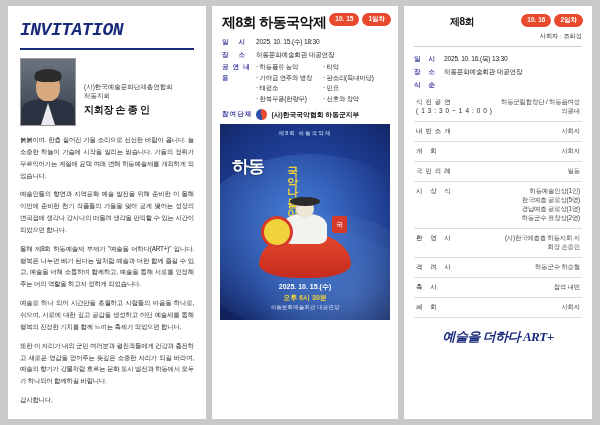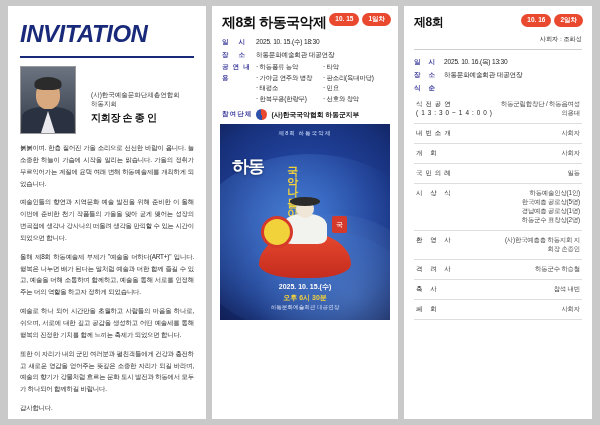--- a/index.html
+++ b/index.html
@@ -20,37 +20,37 @@
     background: #ffffff;
     box-sizing: border-box;
   }
 
   
   #panel-left {
     left: 8px; top: 6px; width: 198px; height: 413px;
     padding: 10px 12px;
   }
   #invitation-title {
-    font-family: Liberation Sans, sans-serif;
+    font-family: Liberation Mono, monospace;
     font-style: italic;
     font-weight: bold;
-    font-size: 24px;
+    font-size: 18px;
     color: #1a2a7a;
     letter-spacing: -0.5px;
     margin: 4px 0 8px 0;
   }
   #title-rule {
     height: 2px;
     background: #1a2a7a;
     margin-bottom: 8px;
   }
   .host-row {
     display: flex;
     align-items: flex-start;
-    gap: 15px;
+    gap: 8px;
     margin-bottom: 8px;
   }
   .portrait {
     width: 54px; height: 66px;
     background: linear-gradient(#5a6470 0%, #424a55 55%, #2c3views 56%);
     background: linear-gradient(#6b7380 0%, #4a5260 60%, #2f343d 100%);
     border: 1px solid #999;
     position: relative;
     overflow: hidden;
     flex: none;
@@ -314,25 +314,26 @@
   .poster-bottom .pdate { font-size: 7px; font-weight: bold; }
   .poster-bottom .ptime { color: #f2d23a; font-size: 7px; font-weight: bold; }
   .poster-bottom .pplace { font-size: 5.6px; color: #d3dcf5; }
 
   
   #panel-right {
     left: 404px; top: 6px; width: 188px; height: 413px;
     padding: 9px 10px;
   }
   .r-title {
-    font-size: 12px;
+    font-size: 10px;
     font-weight: bold;
     color: #111;
     letter-spacing: -0.5px;
     line-height: 1.3;
+    margin-left: 36px;
   }
   .r-badges {
     position: absolute;
     right: 9px; top: 8px;
     display: flex;
     gap: 3px;
   }
   .r-mc {
     text-align: right;
     font-size: 6.2px;
@@ -520,15 +521,16 @@
           <td class="c1">축 사</td>
           <td class="c2">참석 내빈</td>
         </tr>
         <tr>
           <td class="c1">폐 회</td>
           <td class="c2">사회자</td>
         </tr>
       </tbody>
     </table>
 
+    <div class="artplus">예술을 더하다 ART+</div>
   </div>
 
 </div>
 
 </body></html>

